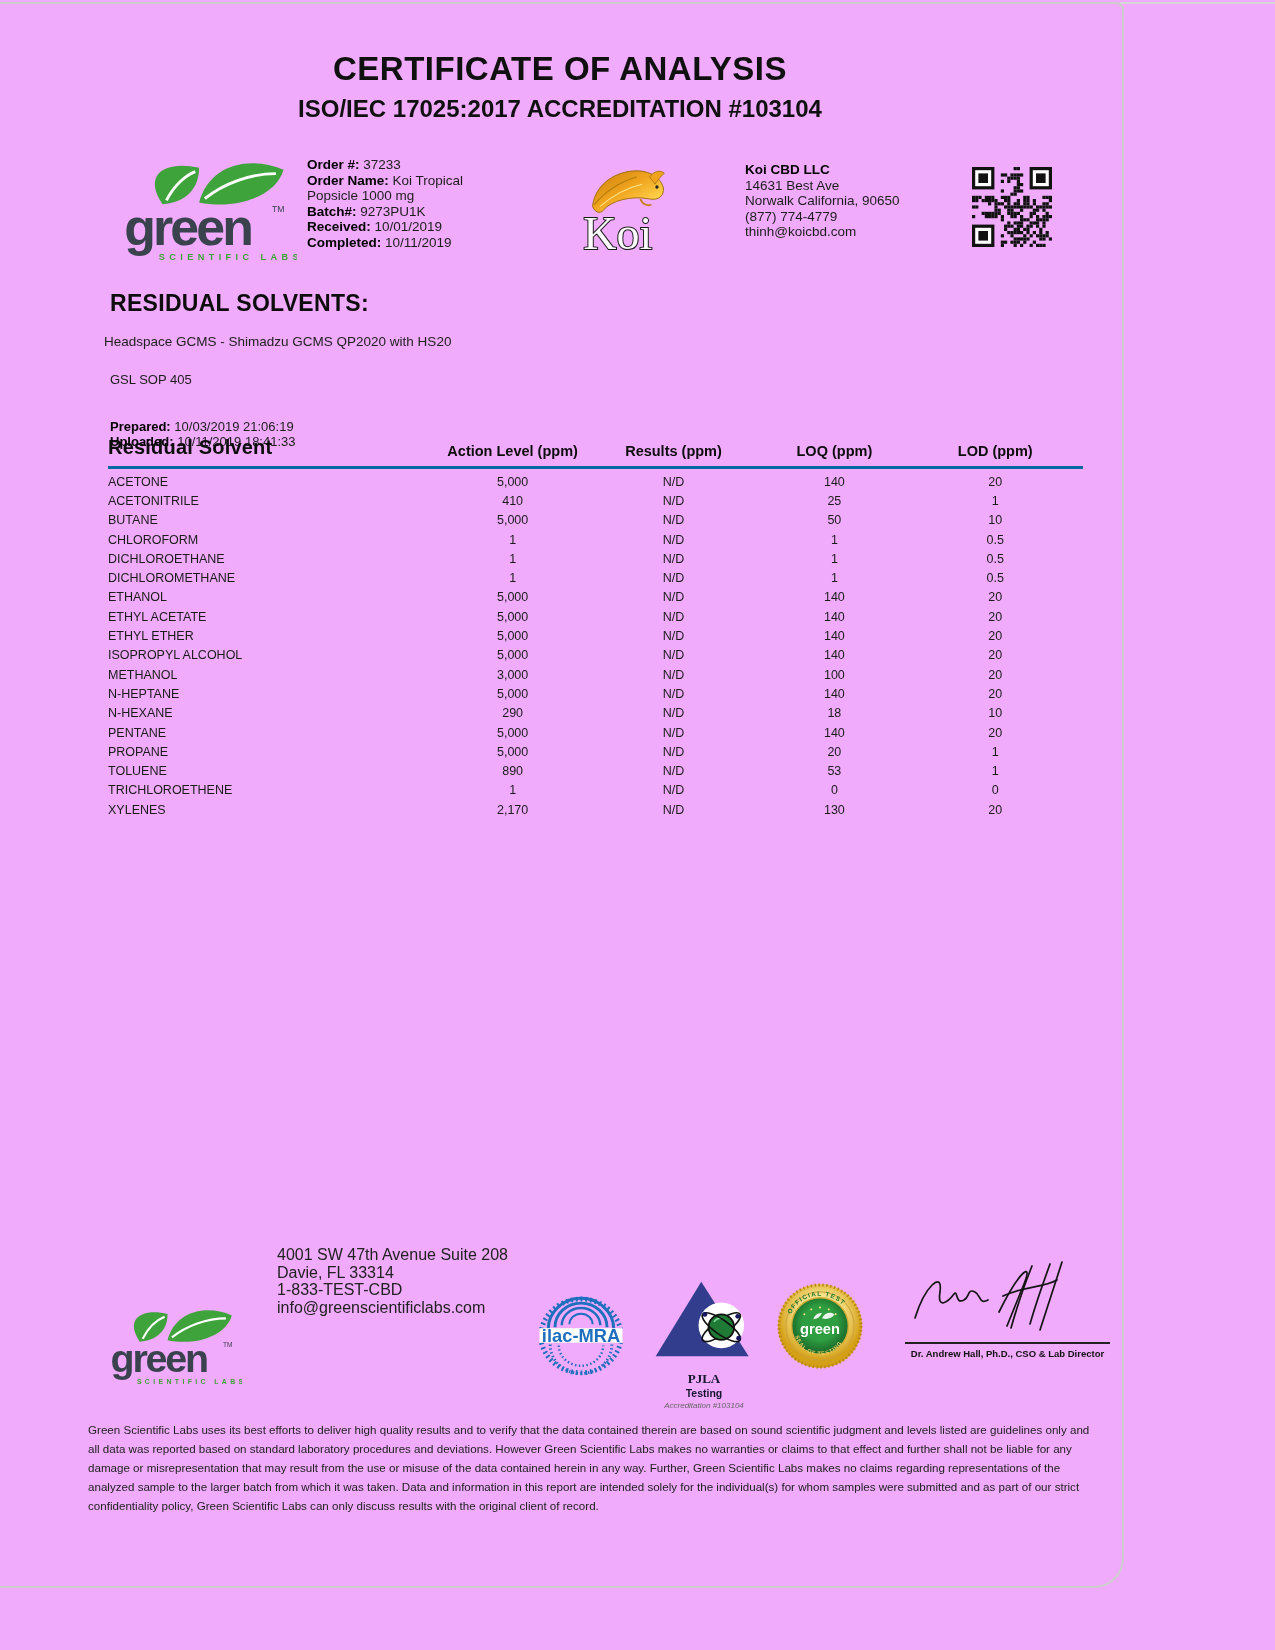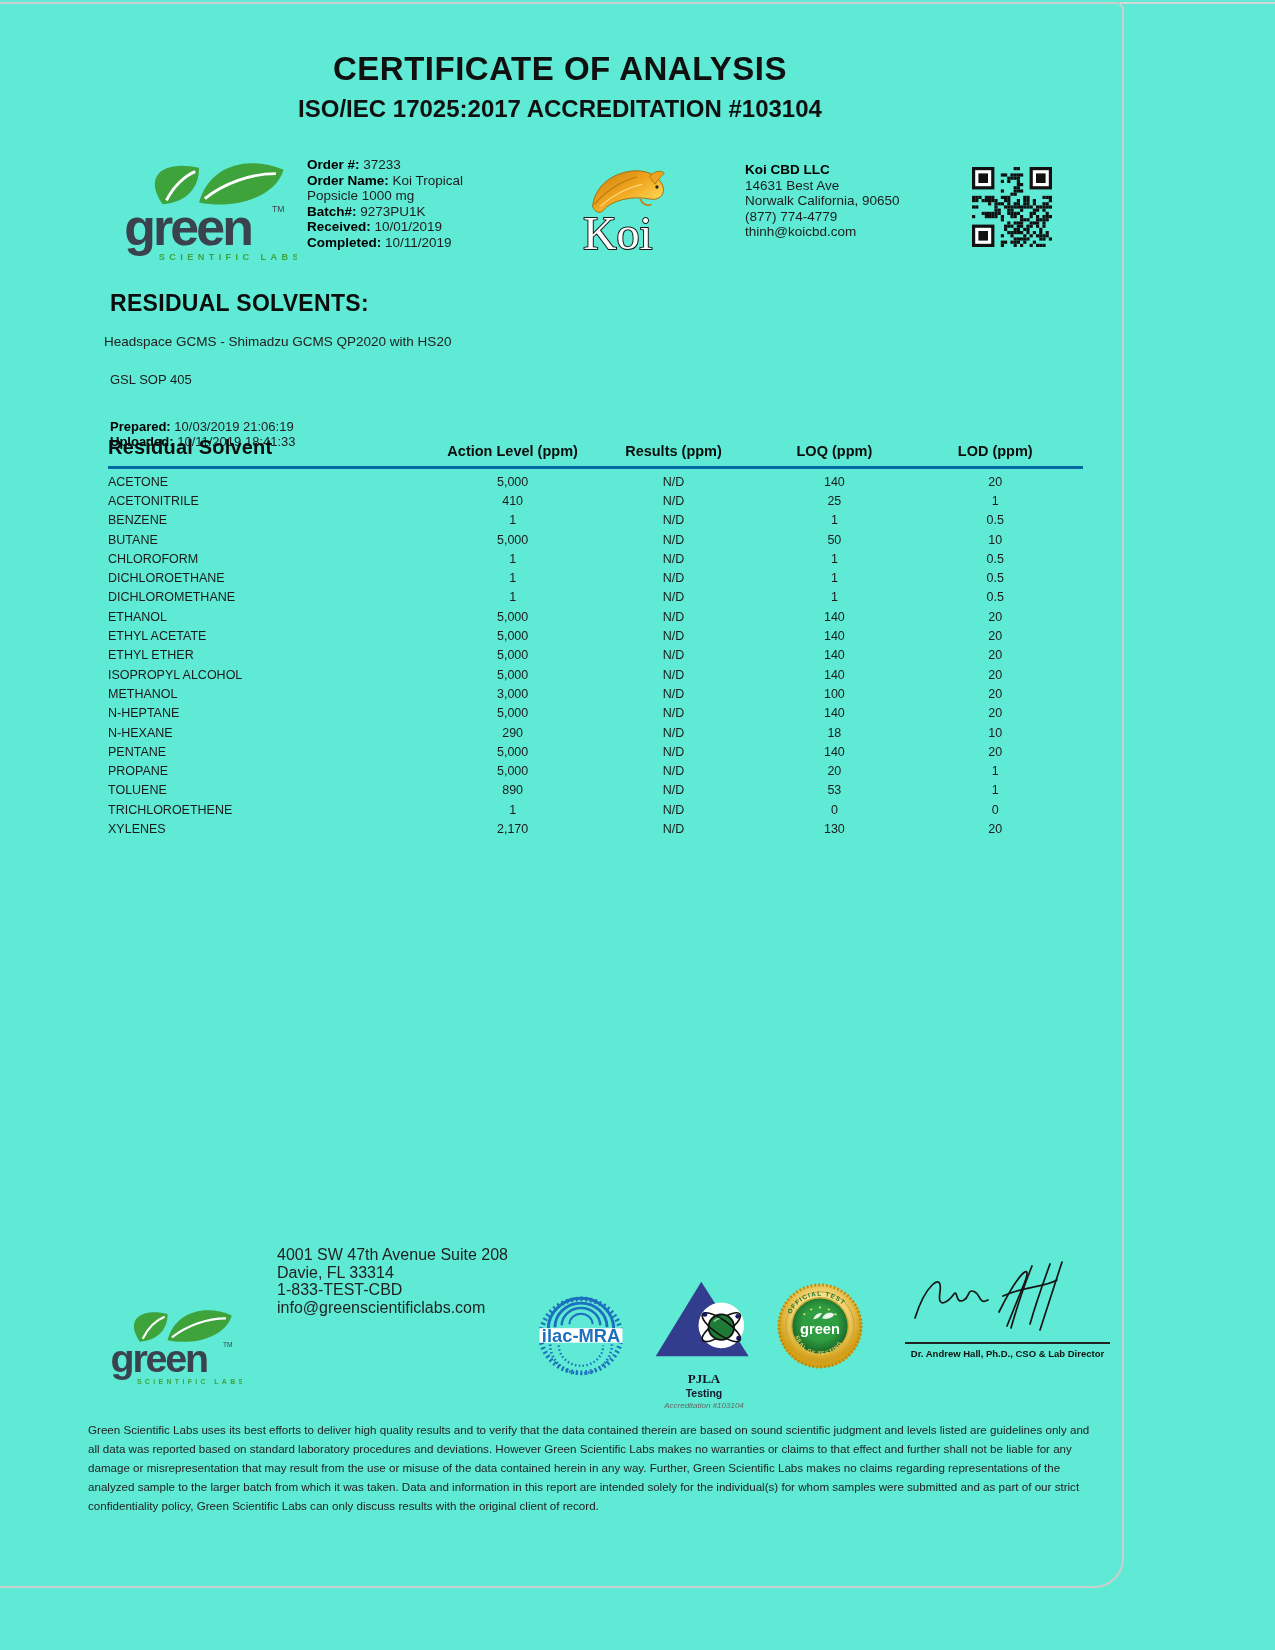--- a/index.html
+++ b/index.html
@@ -1,17 +1,17 @@
 <!DOCTYPE html>
 <html><head>
 <meta charset="utf-8">
 <style>
   html,body{margin:0;padding:0;background:#ffffff;overflow:hidden;}
   body{width:1275px;height:1650px;font-family:"Liberation Sans",sans-serif;color:#1d1d1d;}
-  .page{position:relative;width:1275px;height:1650px;background:#5eead4;}
+  .page{position:relative;width:1275px;height:1650px;background:#f0abfc;}
   .abs{position:absolute;}
   .sheet-border{position:absolute;top:2px;left:-8px;width:1128px;height:1582px;
     border:2px solid #cdcdcd;border-radius:8px 8px 30px 10px;pointer-events:none;}
   .top-line-ext{position:absolute;top:2px;left:1120px;width:155px;border-top:2px solid #d6d6d6;}
 
   .doc-title{top:50px;left:0;width:1120px;text-align:center;font-size:33px;font-weight:bold;color:#101010;letter-spacing:.5px;}
   .doc-subtitle{top:95px;left:0;width:1120px;text-align:center;font-size:24px;font-weight:bold;color:#101010;}
 
   .kv{font-size:13.5px;line-height:15.6px;color:#1d1d1d;}
   .kv b{color:#000;}
@@ -340,27 +340,20 @@
             <td>20</td>
           </tr>
           <tr>
             <td>ACETONITRILE</td>
             <td>410</td>
             <td>N/D</td>
             <td>25</td>
             <td>1</td>
           </tr>
           <tr>
-            <td>BENZENE</td>
-            <td>1</td>
-            <td>N/D</td>
-            <td>1</td>
-            <td>0.5</td>
-          </tr>
-          <tr>
             <td>BUTANE</td>
             <td>5,000</td>
             <td>N/D</td>
             <td>50</td>
             <td>10</td>
           </tr>
           <tr>
             <td>CHLOROFORM</td>
             <td>1</td>
             <td>N/D</td>

